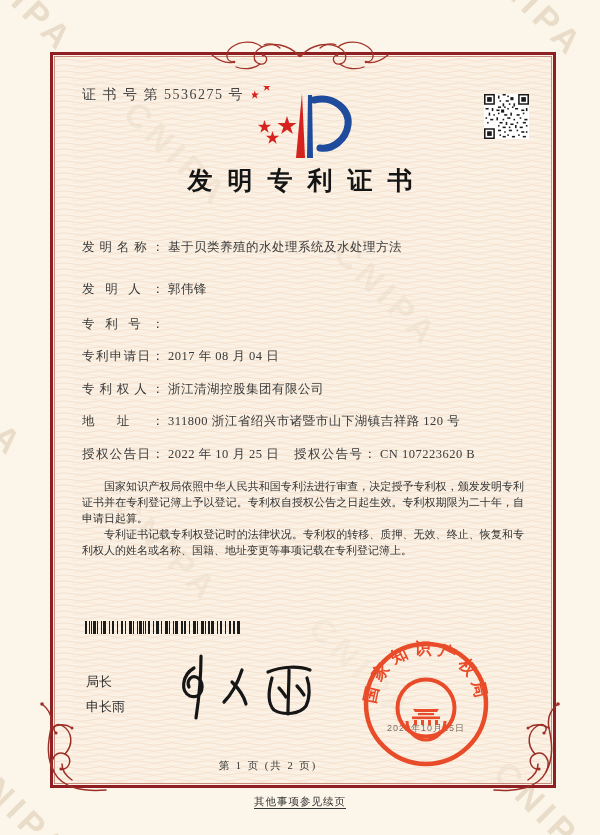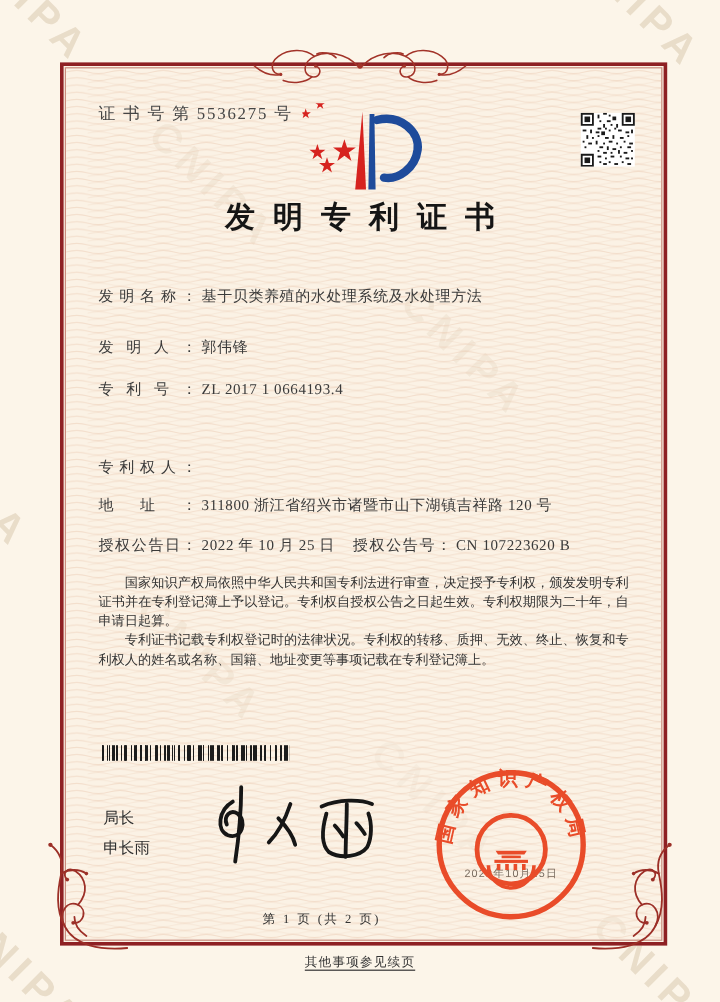--- a/index.html
+++ b/index.html
@@ -233,24 +233,28 @@
   <div class="abs frow" style="top:239px">
     <span class="flabel">发明名称：</span>
     <span class="fvalue">基于贝类养殖的水处理系统及水处理方法</span>
   </div>
   <div class="abs frow" style="top:281px">
     <span class="flabel">发明人：</span>
     <span class="fvalue">郭伟锋</span>
   </div>
   <div class="abs frow" style="top:316px">
     <span class="flabel">专利号：</span>
-    <span class="fvalue">ZL 2017 1 0664193.4</span>
+  </div>
+  <div class="abs frow" style="top:348px">
+    <span class="flabel">专利申请日：</span>
+    <span class="fvalue">2017 年 08 月 04 日</span>
   </div>
   <div class="abs frow" style="top:381px">
     <span class="flabel">专利权人：</span>
+    <span class="fvalue">浙江清湖控股集团有限公司</span>
   </div>
   <div class="abs frow" style="top:413px">
     <span class="flabel">地址：</span>
     <span class="fvalue">311800 浙江省绍兴市诸暨市山下湖镇吉祥路 120 号</span>
   </div>
   <div class="abs frow" style="top:446px">
     <span class="flabel">授权公告日：</span>
     <span class="fvalue">2022 年 10 月 25 日</span>
     <span class="pair2">
       <span class="flabel">授权公告号：</span>

